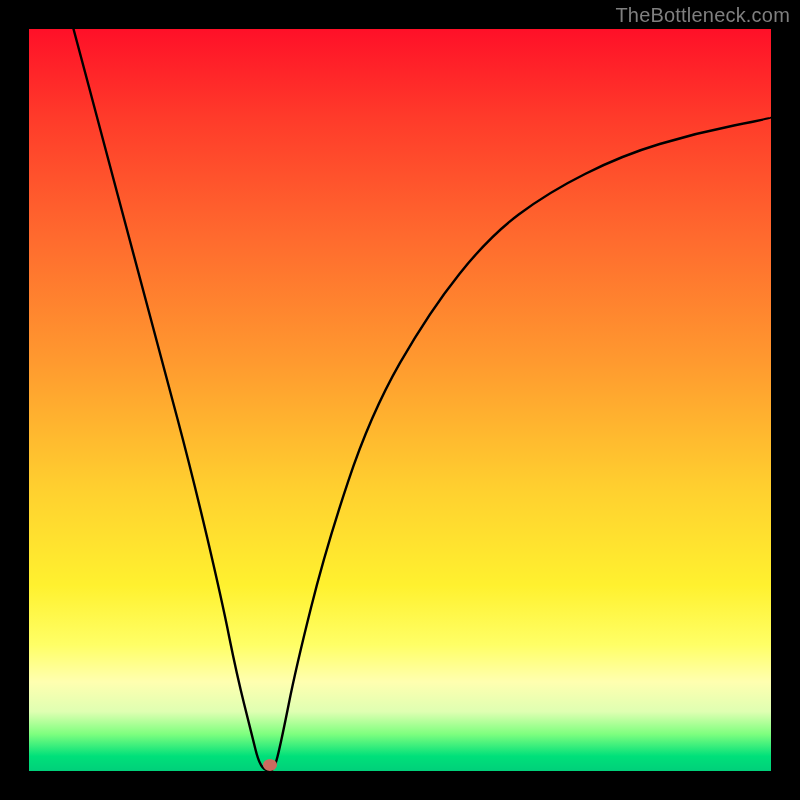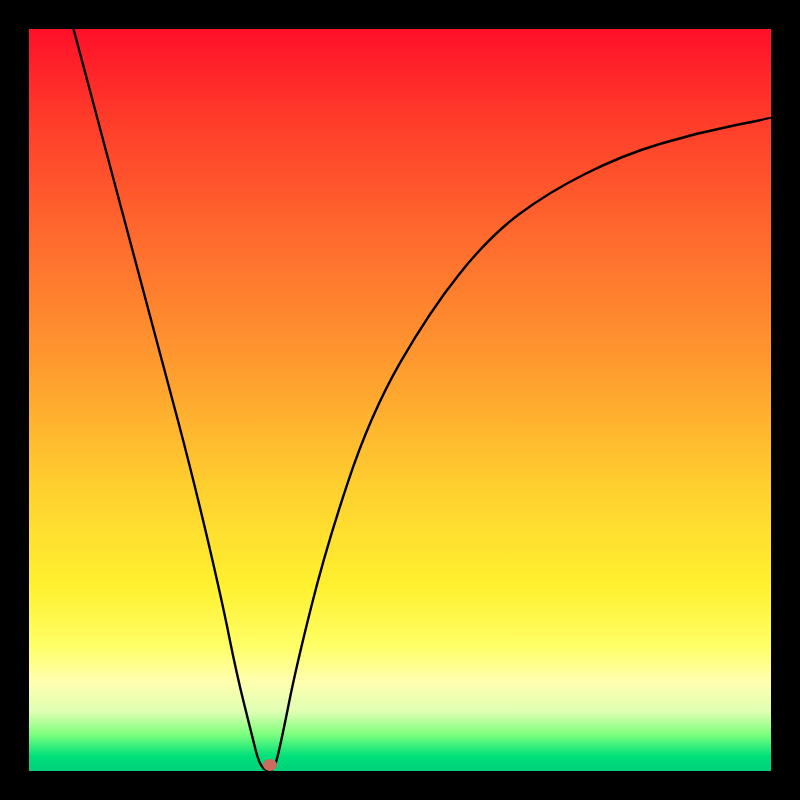--- a/index.html
+++ b/index.html
@@ -62,20 +62,21 @@
     height: 12px;
     background: #cc6b5f;
     border-radius: 50% / 50%;
     transform: translate(-50%, -50%);
   }
 </style>
 </head>
 <body>
 
 <div class="frame">
+  <div class="watermark">TheBottleneck.com</div>
 
   <div class="plot-area">
     <svg class="curve" viewBox="0 0 742 742" preserveAspectRatio="none">
       <path id="curve-path" fill="none" stroke="#000" stroke-width="2.4" stroke-linecap="round" stroke-linejoin="round" d="M 44.5 0.0 Q 44.5 0.0 59.4 55.7 Q 74.2 111.3 89.0 167.0 Q 103.9 222.6 118.7 278.3 Q 133.6 333.9 148.4 389.5 Q 163.2 445.2 178.1 508.3 Q 192.9 571.3 200.3 608.4 Q 207.8 645.5 215.2 675.2 Q 222.6 704.9 226.3 719.7 Q 230.0 734.6 233.7 738.3 Q 237.4 742.0 241.2 742.0 Q 244.9 742.0 248.6 727.2 Q 252.3 712.3 259.7 675.2 Q 267.1 638.1 282.0 578.8 Q 296.8 519.4 319.1 452.6 Q 341.3 385.8 371.0 333.9 Q 400.7 282.0 430.4 244.9 Q 460.0 207.8 489.7 185.5 Q 519.4 163.2 556.5 144.7 Q 593.6 126.1 630.7 115.0 Q 667.8 103.9 704.9 96.5 T 742.0 89.0"></path>
     </svg>
     <div class="marker" id="min-marker" style="left: 241.15px; top: 736.064px;"></div>
   </div>
 </div>
 
 </body></html>

